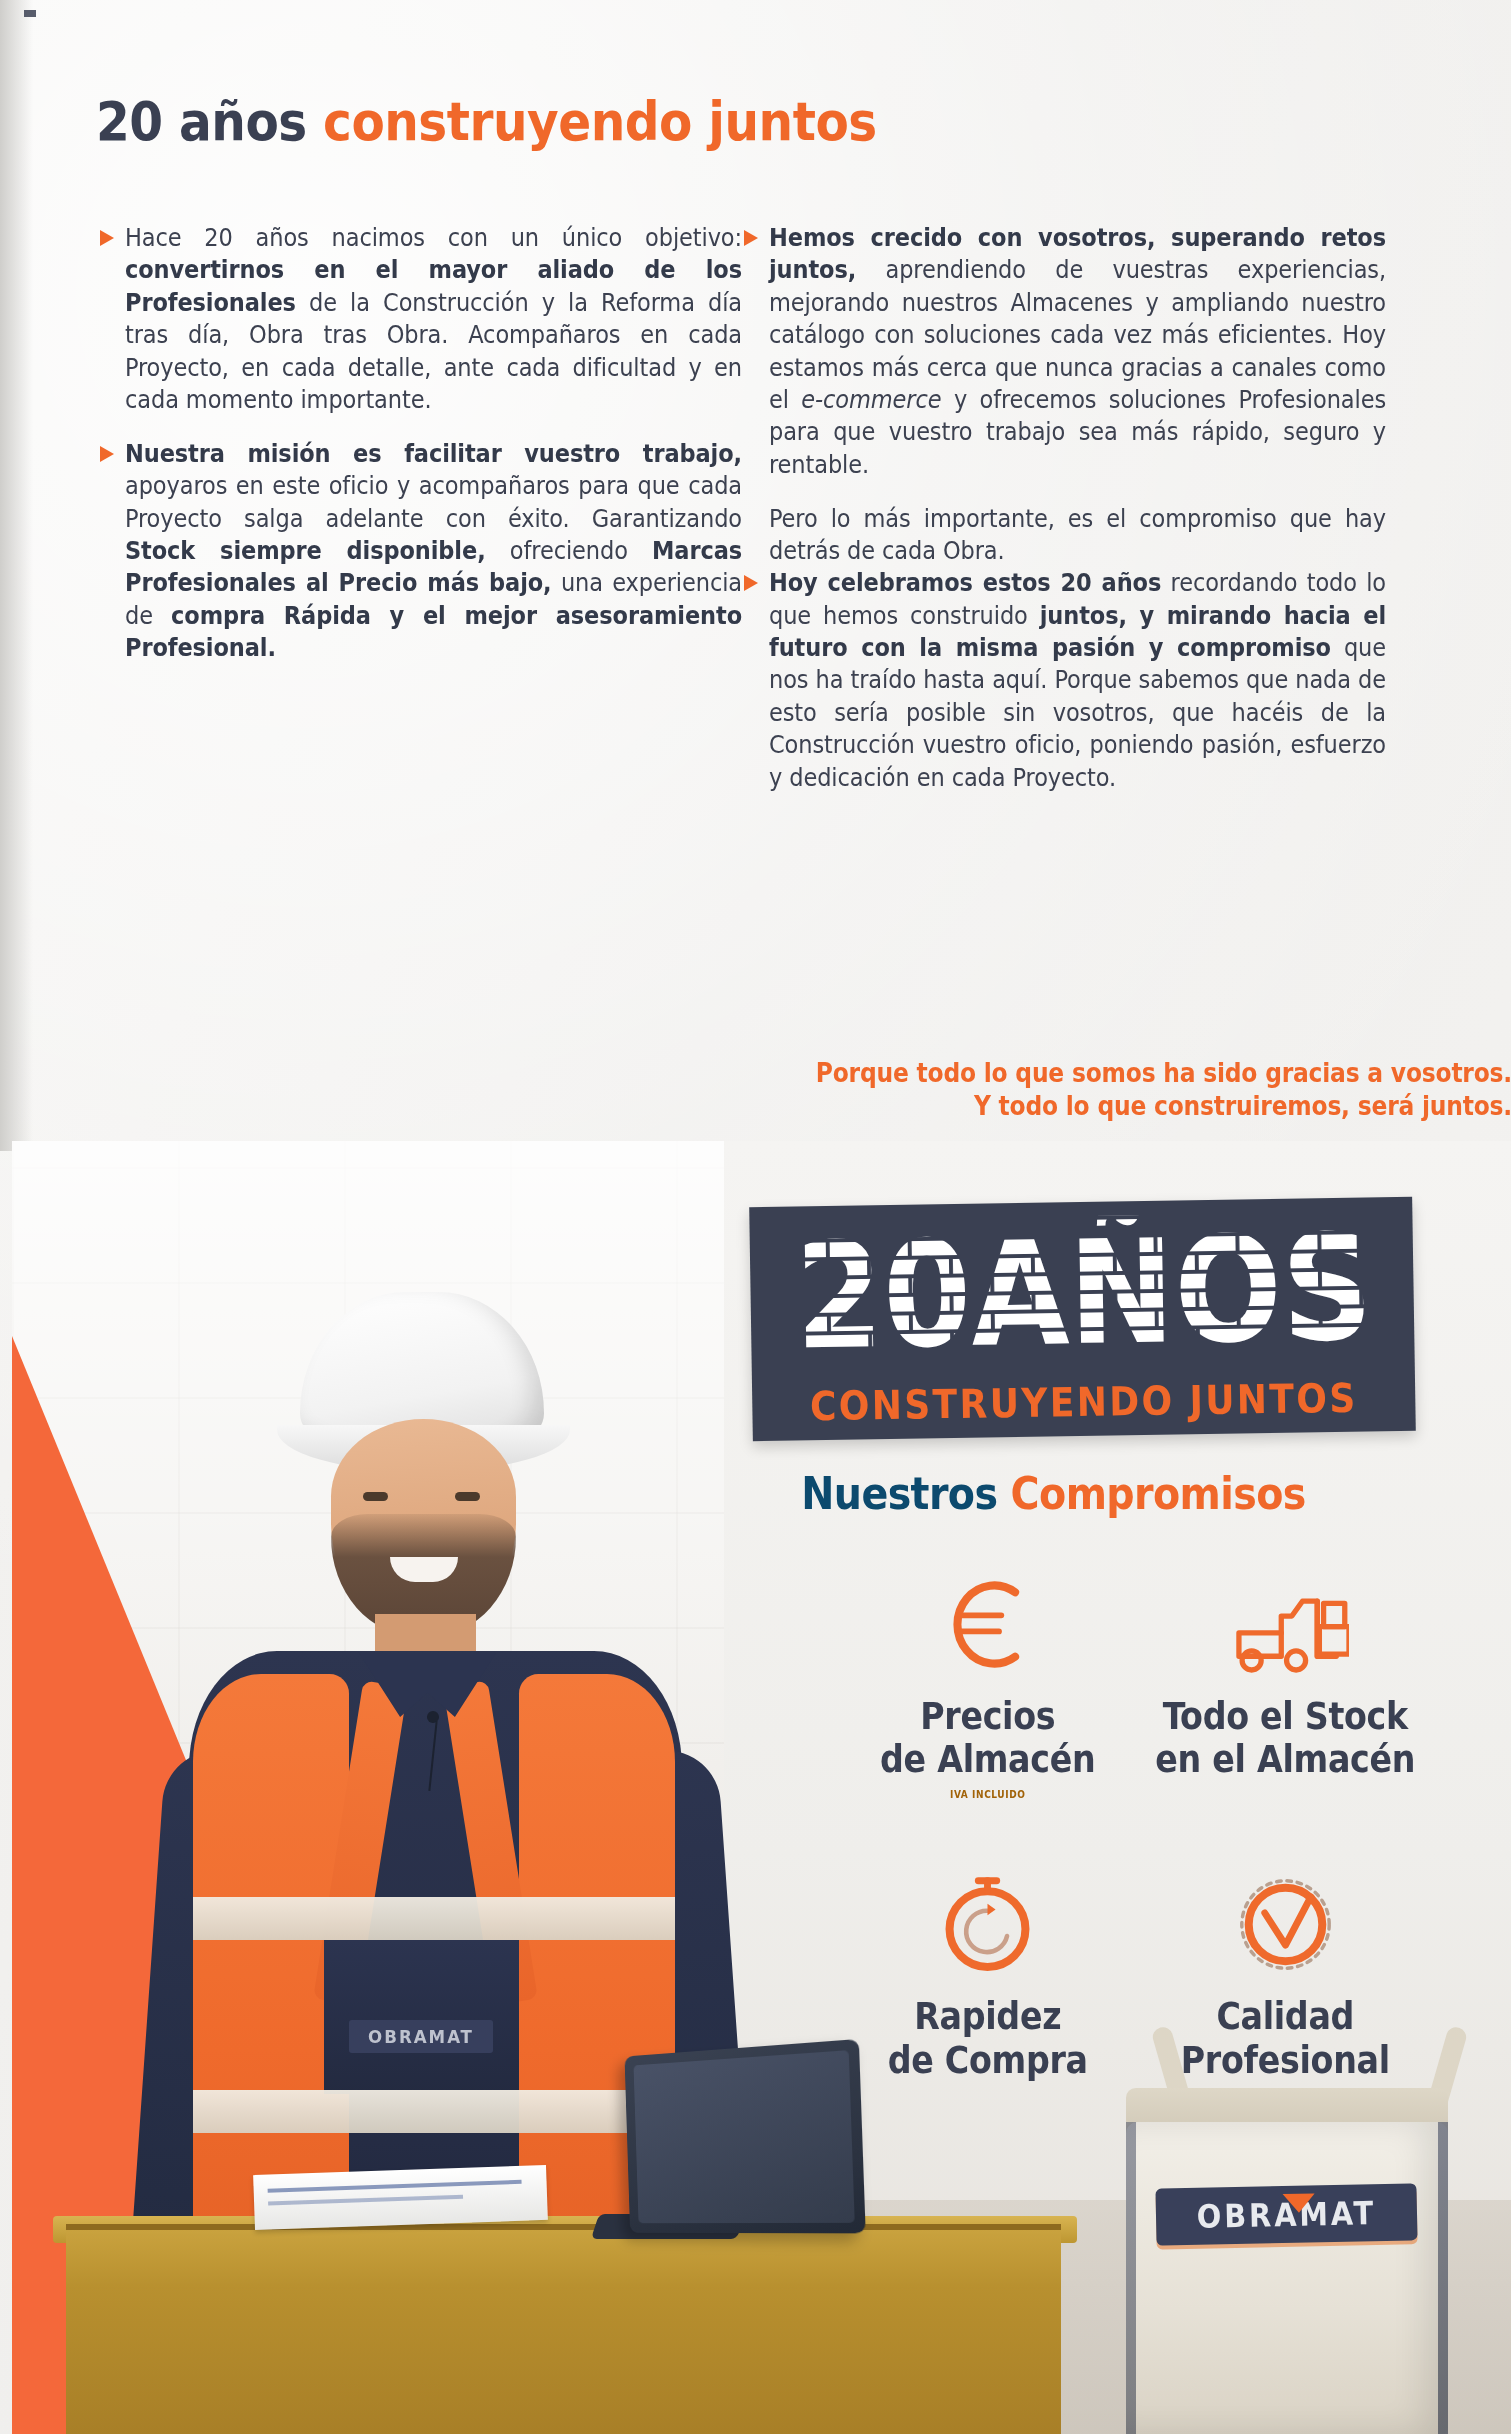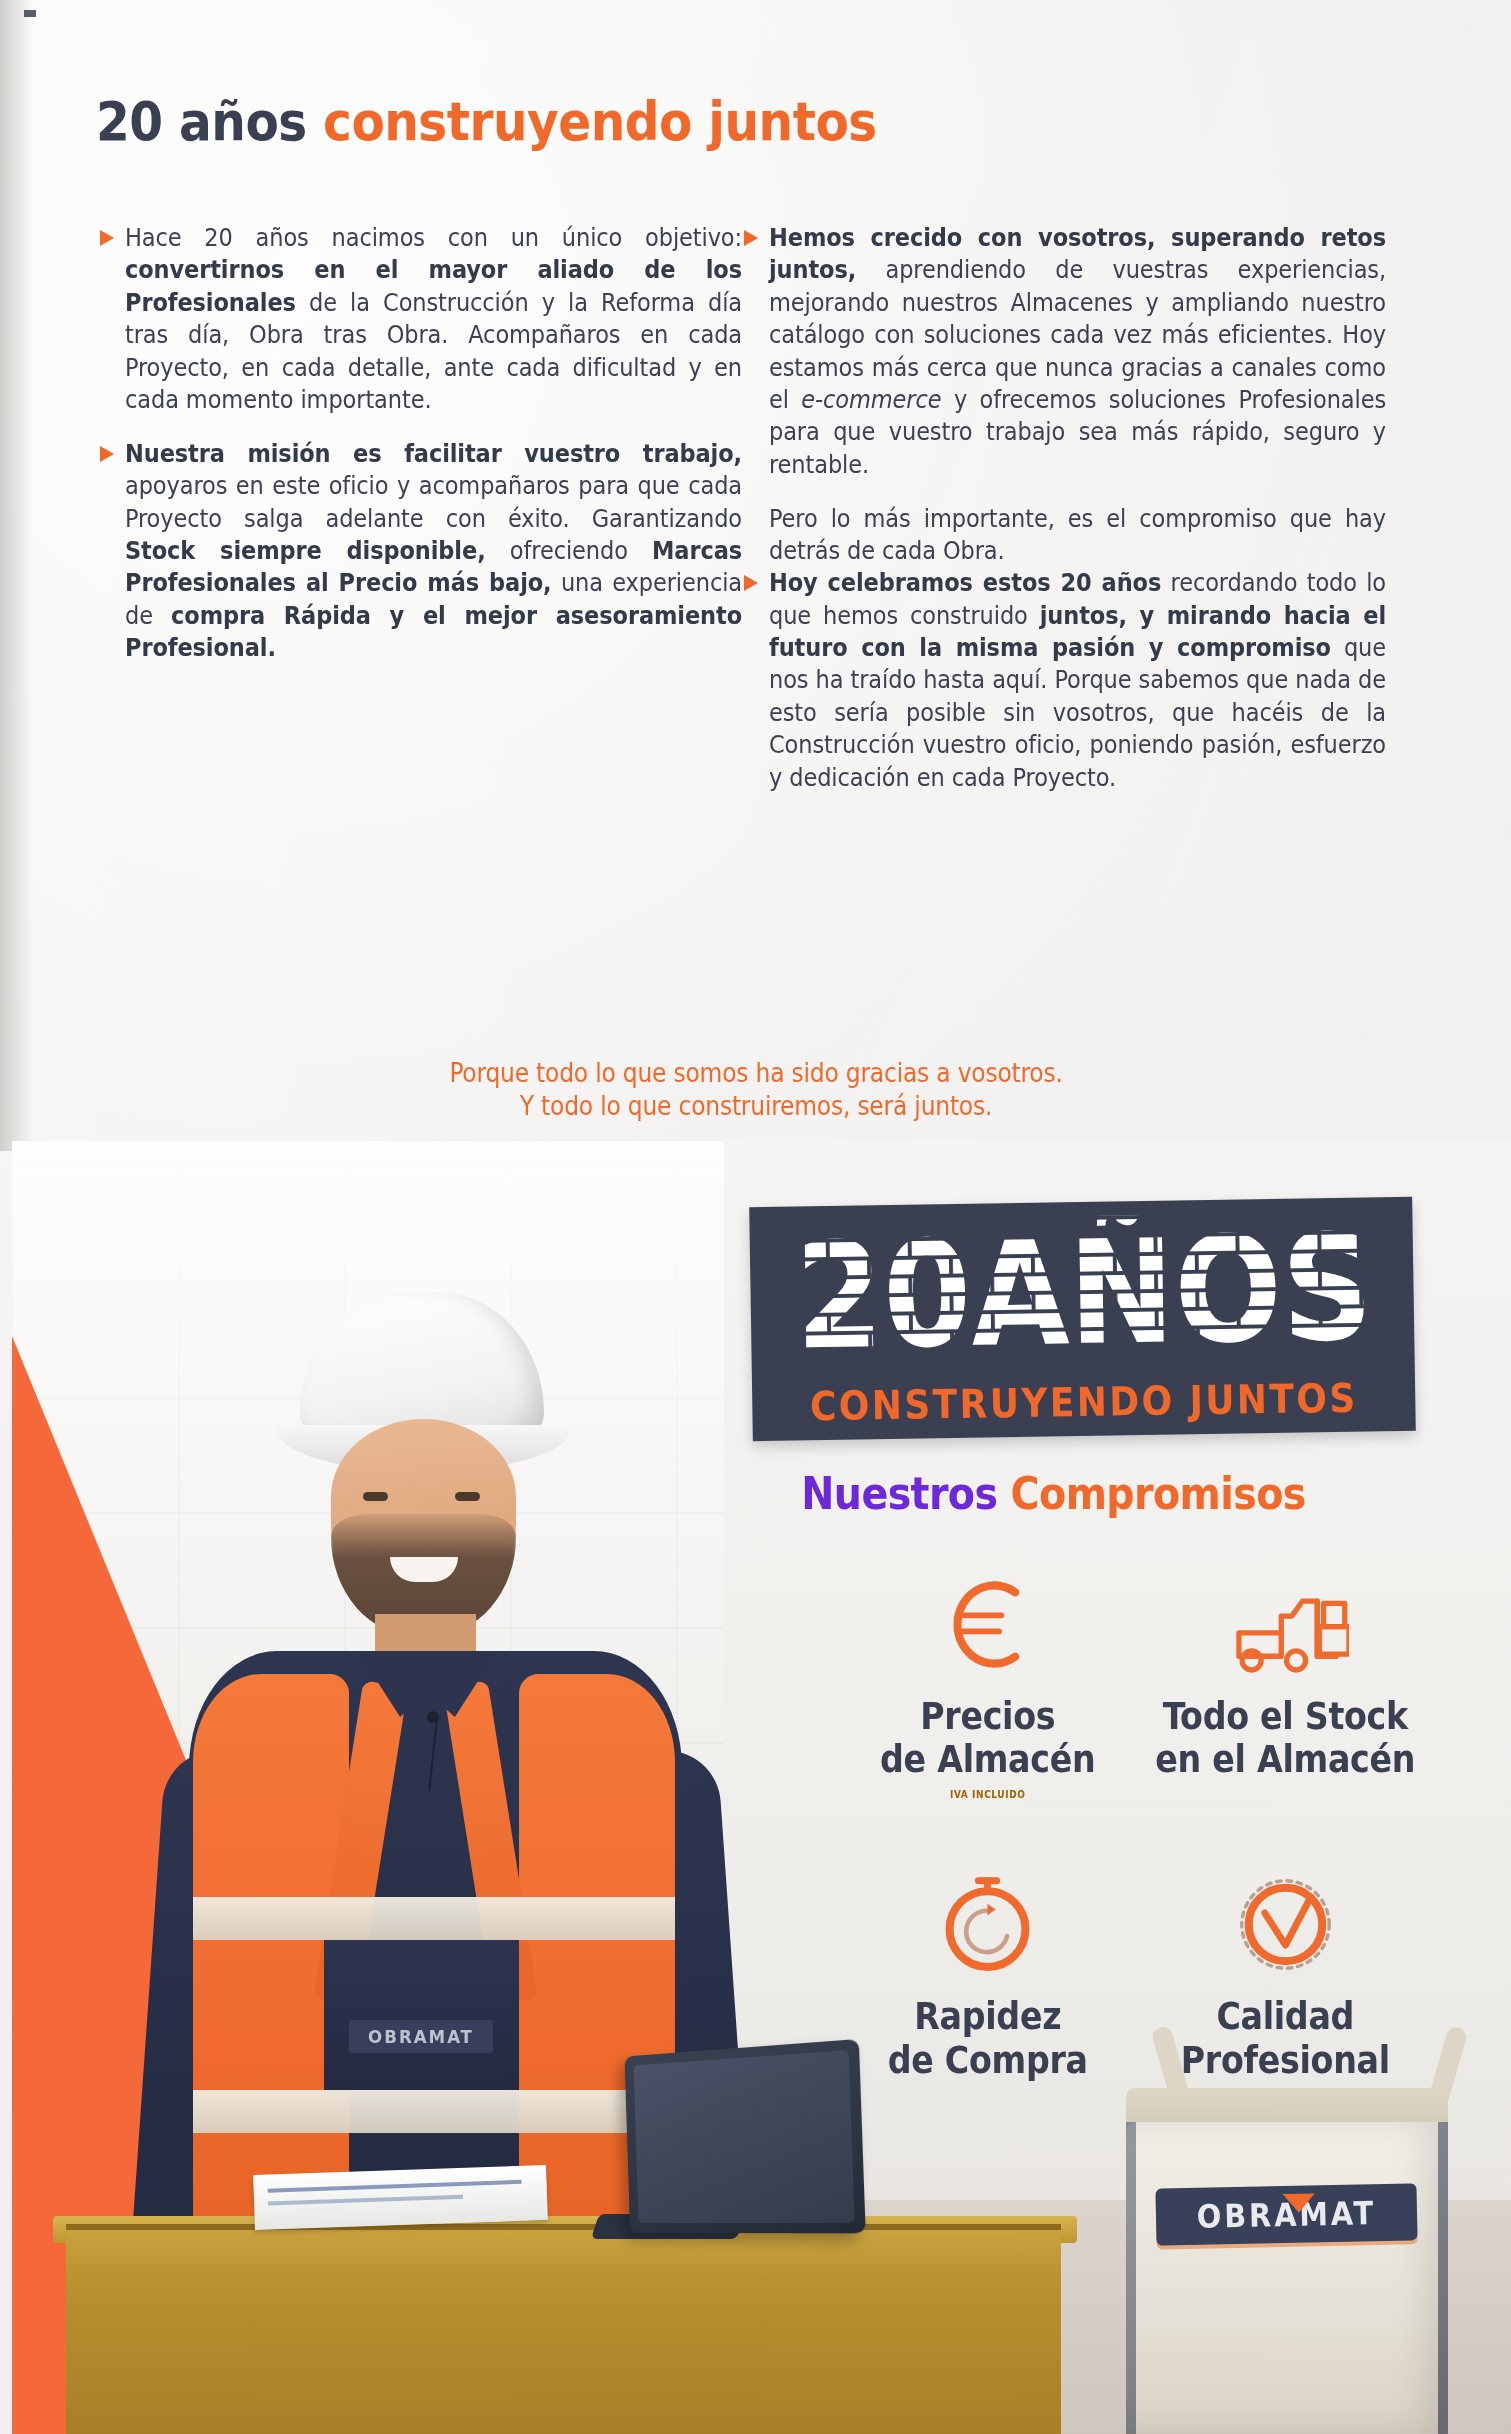--- a/index.html
+++ b/index.html
@@ -79,25 +79,25 @@
     position: absolute; left: 2px; top: 7.8px;
     width: 0; height: 0;
     border-left: 14.6px solid #f0682a;
     border-top: 8.8px solid transparent;
     border-bottom: 8.8px solid transparent;
   }
 
   .tagline {
     position: absolute; left: 0; top: 1057px;
     width: 1512px;
-    text-align: center;
+    text-align: right;
     color: #f0682a;
     font-family: "DejaVu Sans", sans-serif;
     font-stretch: condensed;
-    font-weight: 400;
+    font-weight: 700;
     font-size: 26px;
     line-height: 1.28;
     letter-spacing: -0.2px;
   }
 
   
   .scene {
     position: absolute; left: 12px; top: 1141px;
     width: 1512px; height: 1293px;
     overflow: hidden;
@@ -343,21 +343,21 @@
   }
 
   
   .compromisos-title {
     position: absolute; left: 683px; top: 1468px; width: 741px;
     text-align: center;
     font-family: "DejaVu Sans", sans-serif; font-stretch: condensed;
     font-weight: 800; font-size: 44px; letter-spacing: -0.6px;
     white-space: nowrap;
   }
-  .compromisos-title .c-dark { color: #6d28d9; }
+  .compromisos-title .c-dark { color: #0c4a6e; }
   .compromisos-title .c-orange { color: #f0682a; }
 
   .grid {
     position: absolute; left: 839px; top: 1560px;
     width: 595px;
     display: grid;
     grid-template-columns: 1fr 1fr;
     row-gap: 60px;
   }
   .cell { text-align: center; }

